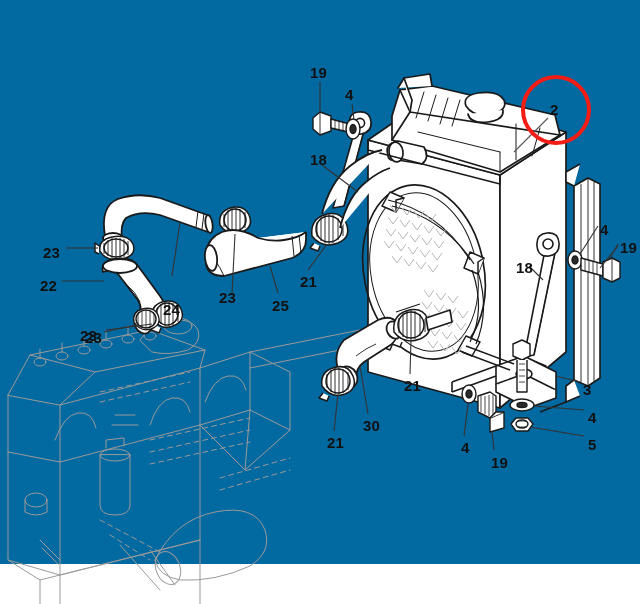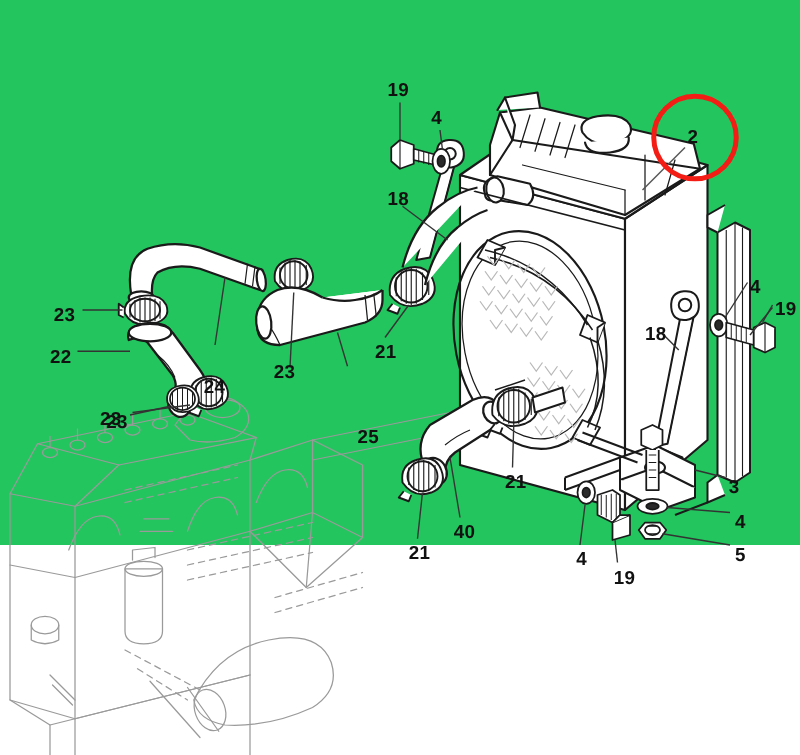--- a/index.html
+++ b/index.html
@@ -1,17 +1,17 @@
 <!DOCTYPE html>
 <html><head>
 <meta charset="utf-8">
 <style>
   html,body{margin:0;padding:0;background:#ffffff;}
   body{width:640px;height:604px;overflow:hidden;font-family:"Liberation Sans",sans-serif;}
-  #stage{position:relative;width:640px;height:436px;background:#22c55e;}
+  #stage{position:relative;width:640px;height:564px;background:#0369a1;}
   #stage svg{position:absolute;left:0;top:0;}
   .callout{
     position:absolute;
     font-family:"Liberation Sans",sans-serif;
     font-size:15px;
     font-weight:700;
     color:#111;
     white-space:nowrap;
     line-height:1;
     letter-spacing:0.2px;
@@ -404,28 +404,28 @@
 
   <div class="callout" style="left:310px;top:65px;">19</div>
   <div class="callout" style="left:345px;top:87px;">4</div>
   <div class="callout" style="left:310px;top:152px;">18</div>
   <div class="callout" style="left:550px;top:102px;">2</div>
   <div class="callout" style="left:43px;top:245px;">23</div>
   <div class="callout" style="left:40px;top:278px;text-align:right;">22</div>
   <div class="callout" style="left:80px;top:328px;">23</div>
   <div class="callout" style="left:163px;top:270px;margin-top:32px;">24</div>
   <div class="callout" style="left:219px;top:290px;">23</div>
-  <div class="callout" style="left:286px;top:298px;margin-top:44px;">25</div>
+  <div class="callout" style="left:272px;top:298px;">25</div>
   <div class="callout" style="left:300px;top:274px;">21</div>
   <div class="callout" style="left:516px;top:260px;">18</div>
   <div class="callout" style="left:600px;top:222px;">4</div>
   <div class="callout" style="left:620px;top:240px;">19</div>
   <div class="callout" style="left:583px;top:382px;">3</div>
   <div class="callout" style="left:588px;top:410px;">4</div>
   <div class="callout" style="left:588px;top:437px;">5</div>
   <div class="callout" style="left:461px;top:440px;">4</div>
   <div class="callout" style="left:491px;top:455px;">19</div>
   <div class="callout" style="left:404px;top:378px;">21</div>
-  <div class="callout" style="left:363px;top:418px;">40</div>
+  <div class="callout" style="left:363px;top:418px;">30</div>
   <div class="callout" style="left:327px;top:435px;">21</div>
   <div class="callout" style="left:85px;top:330px;">23</div>
 
 </div>
 
 </body></html>

